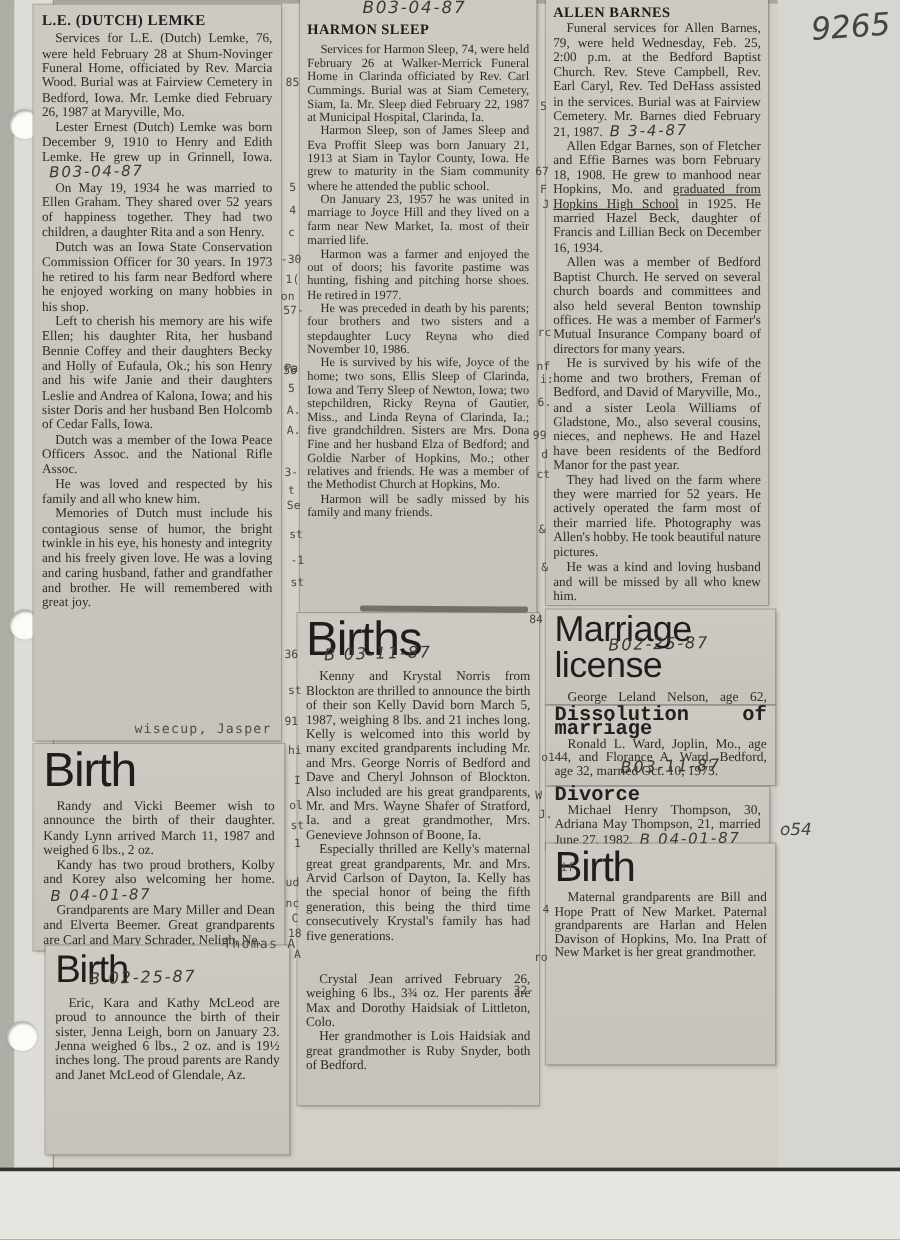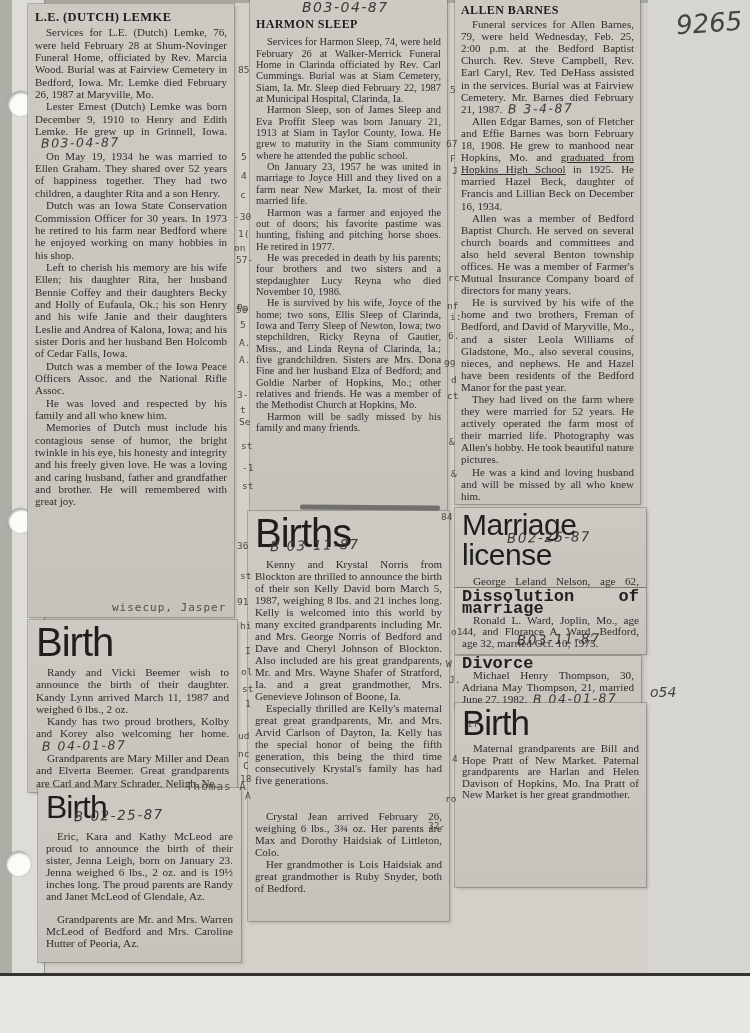--- a/index.html
+++ b/index.html
@@ -183,21 +183,20 @@
     <p class="headline">Birth</p>
     <p>Randy and Vicki Beemer wish to announce the birth of their daughter. Kandy Lynn arrived March 11, 1987 and weighed 6 lbs., 2 oz.</p>
     <p><span>Kandy has two proud brothers, Kolby and Korey also welcoming her home.</span><span class="hand inline">B 04-01-87</span></p>
     <p>Grandparents are Mary Miller and Dean and Elverta Beemer. Great grandparents are Carl and Mary Schrader, Neligh, Ne.</p>
   </div>
 
   <div class="clip" id="clip-mcleod">
     <p class="headline">Birth</p>
     <span class="hand abs" style="left:36px;top:22px;">B 02-25-87</span>
     <p>Eric, Kara and Kathy McLeod are proud to announce the birth of their sister, Jenna Leigh, born on January 23. Jenna weighed 6 lbs., 2 oz. and is 19½ inches long. The proud parents are Randy and Janet McLeod of Glendale, Az.</p>
-    <p class="gap">Grandparents are Mr. and Mrs. Warren McLeod of Bedford and Mrs. Caroline Hutter of Peoria, Az.</p>
   </div>
 
   <div class="clip" id="clip-norris">
     <p class="headline">Births</p>
     <span class="hand abs" style="left:22px;top:28px;">B 03-11-87</span>
     <p>Kenny and Krystal Norris from Blockton are thrilled to announce the birth of their son Kelly David born March 5, 1987, weighing 8 lbs. and 21 inches long. Kelly is welcomed into this world by many excited grandparents including Mr. and Mrs. George Norris of Bedford and Dave and Cheryl Johnson of Blockton. Also included are his great grandparents, Mr. and Mrs. Wayne Shafer of Stratford, Ia. and a great grandmother, Mrs. Genevieve Johnson of Boone, Ia.</p>
     <p>Especially thrilled are Kelly's maternal great great grandparents, Mr. and Mrs. Arvid Carlson of Dayton, Ia. Kelly has the special honor of being the fifth generation, this being the third time consecutively Krystal's family has had five generations.</p>
     <p class="gap">Crystal Jean arrived February 26, weighing 6 lbs., 3¾ oz. Her parents are Max and Dorothy Haidsiak of Littleton, Colo.</p>
     <p>Her grandmother is Lois Haidsiak and great grandmother is Ruby Snyder, both of Bedford.</p>
   </div>

